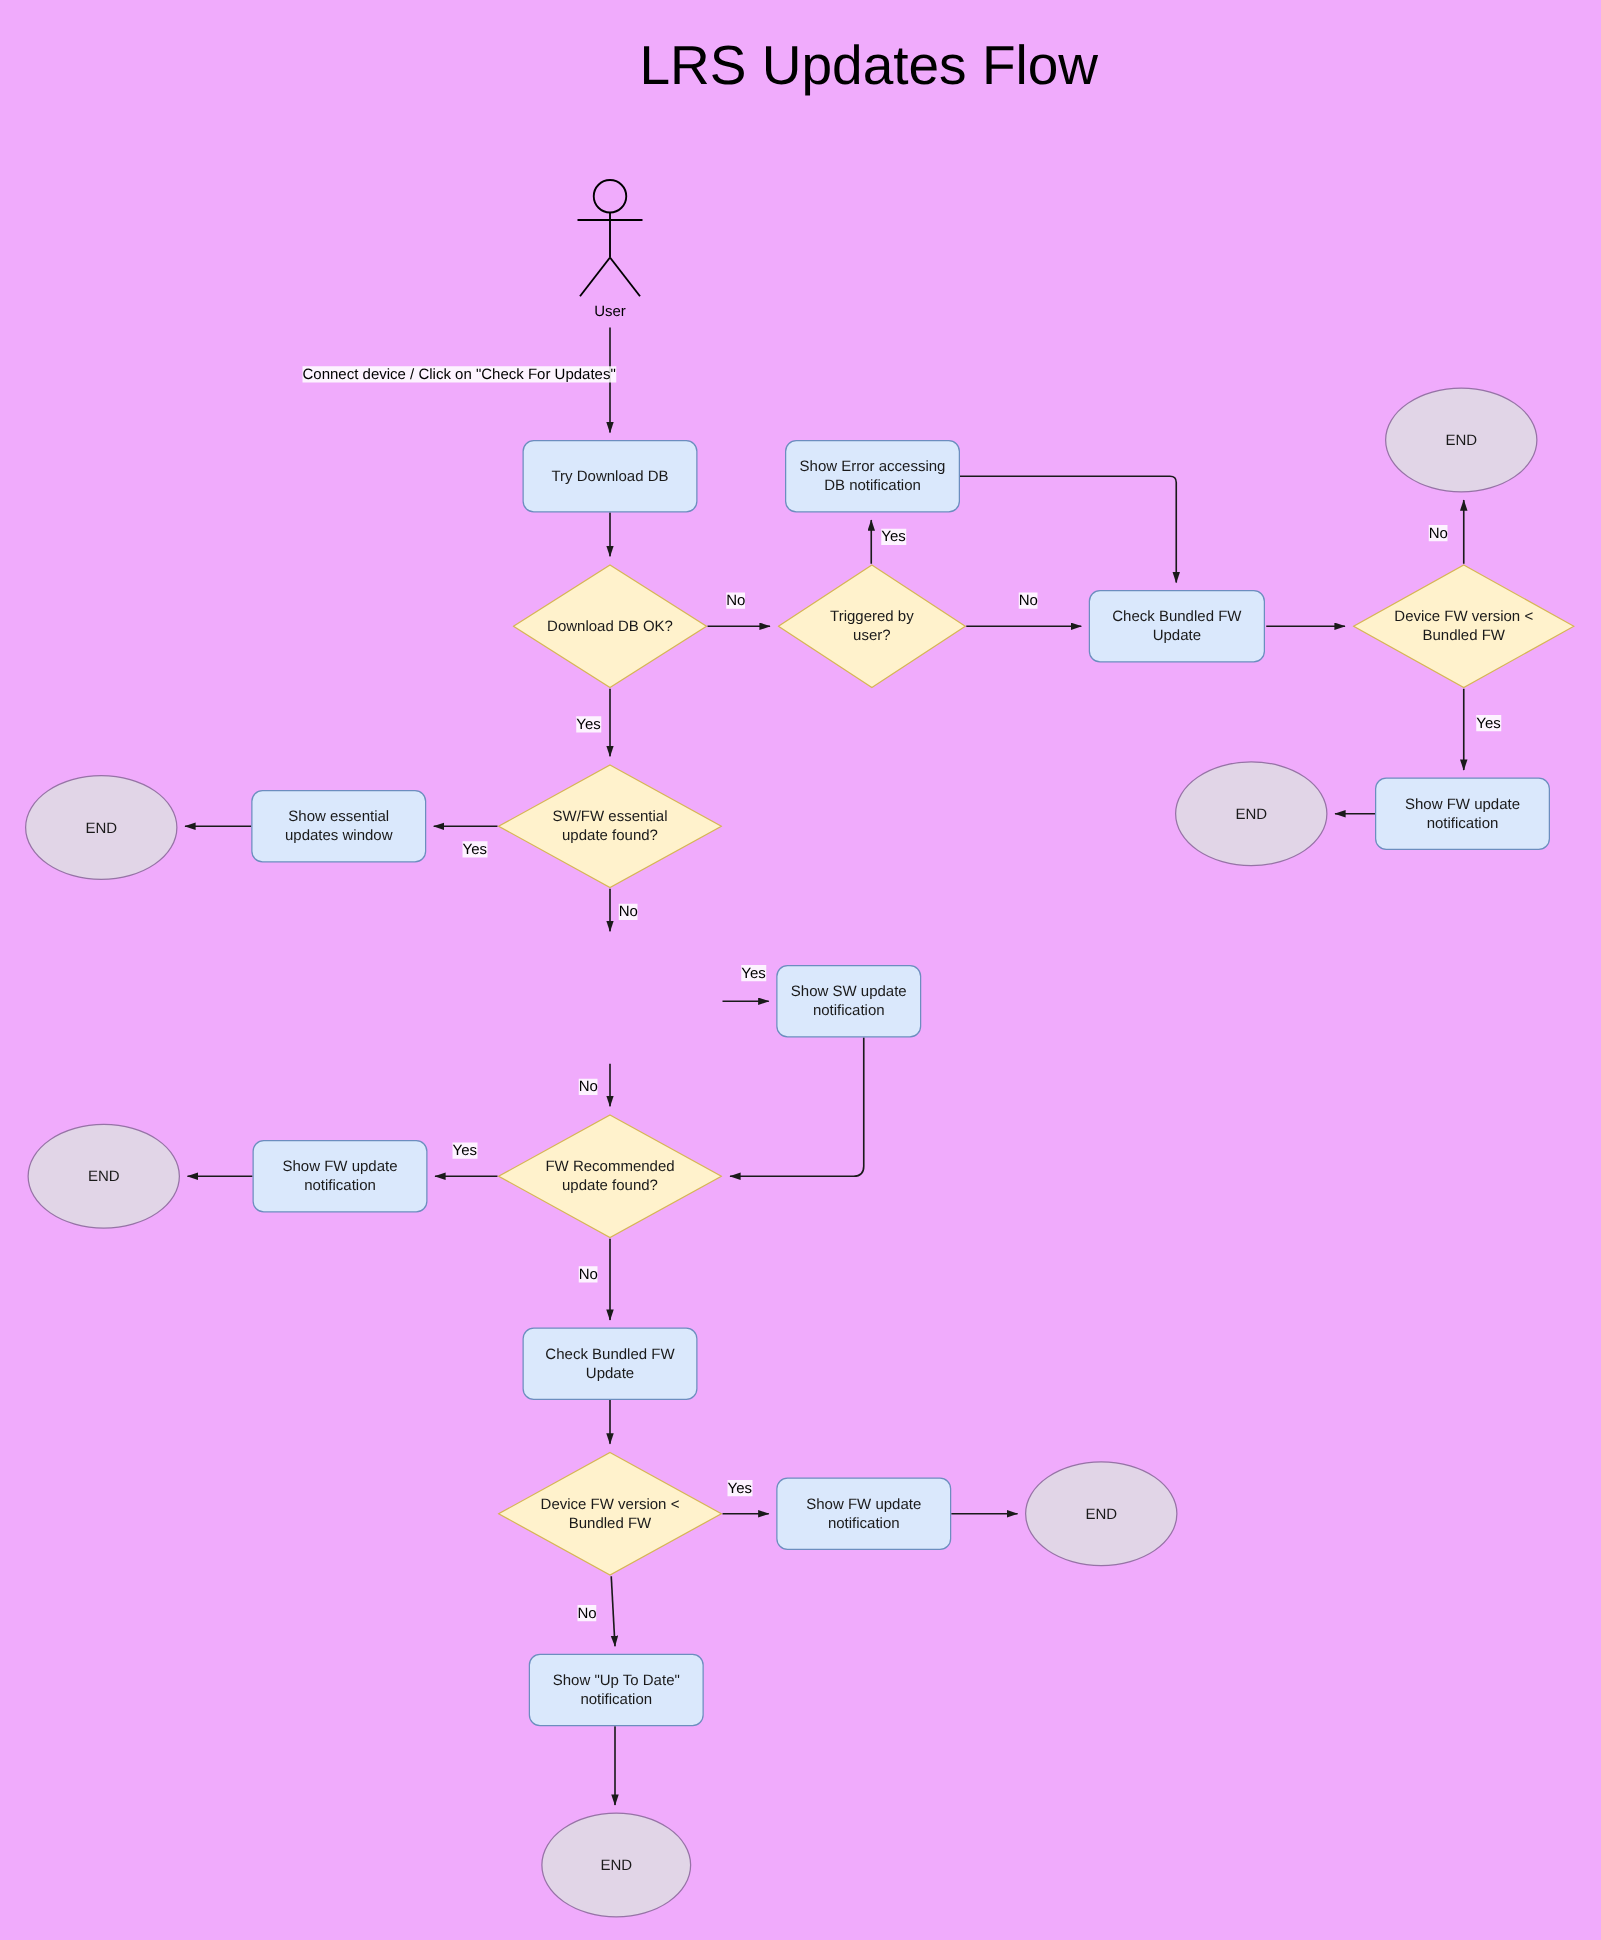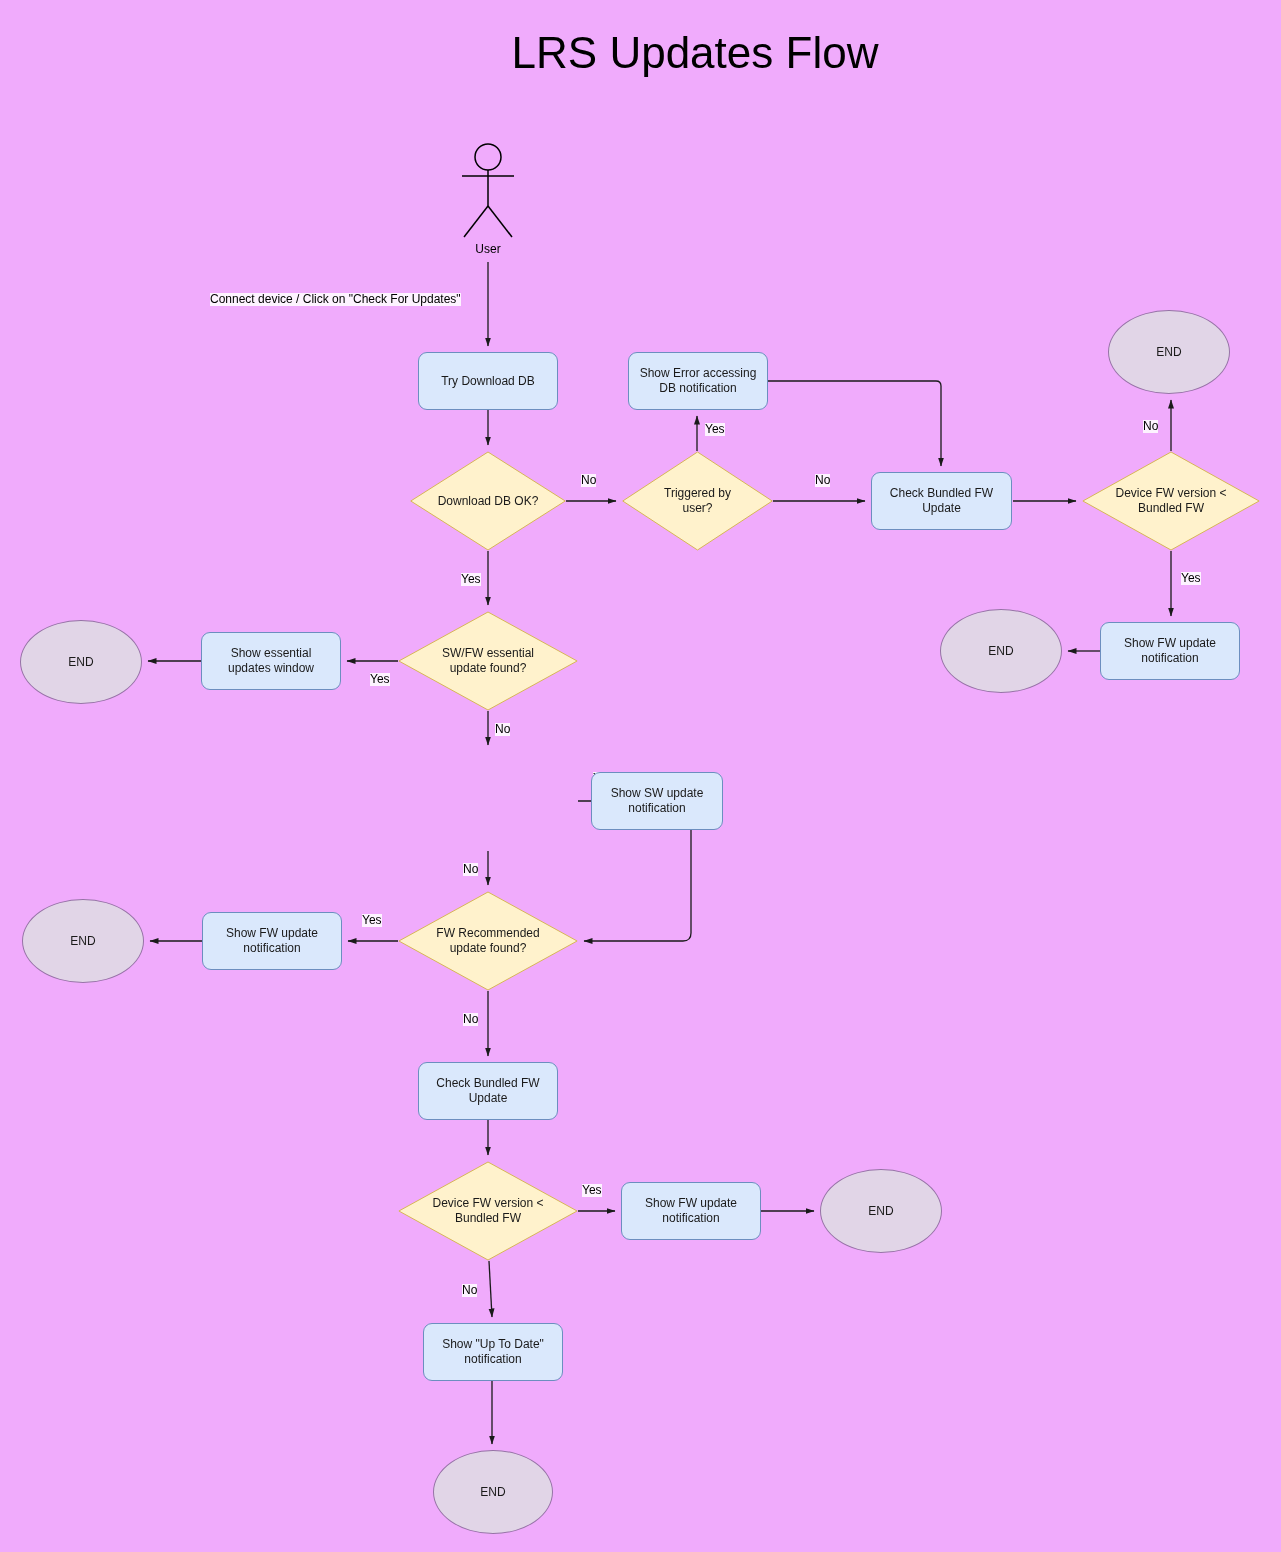--- a/index.html
+++ b/index.html
@@ -116,21 +116,21 @@
     <path class="edge" d="M488,991 L488,1056" marker-end="url(#arrow)"></path>
     <path class="edge" d="M488,1120 L488,1155" marker-end="url(#arrow)"></path>
     <path class="edge" d="M578,1211 L615,1211" marker-end="url(#arrow)"></path>
     <path class="edge" d="M761,1211 L814,1211" marker-end="url(#arrow)"></path>
     <path class="edge" d="M489,1261 L492,1317" marker-end="url(#arrow)"></path>
     <path class="edge" d="M492,1381 L492,1444" marker-end="url(#arrow)"></path>
   </svg>
 
   <span class="actor-label">User</span>
 
-  <span class="edge-label" style="left:210px;top:293px;">Connect device / Click on "Check For Updates"</span>
+  <span class="edge-label" style="left:242px;top:293px;">Connect device / Click on "Check For Updates"</span>
   <span class="edge-label" style="left:581px;top:474px;">No</span>
   <span class="edge-label" style="left:705px;top:423px;">Yes</span>
   <span class="edge-label" style="left:815px;top:474px;">No</span>
   <span class="edge-label" style="left:1143px;top:420px;">No</span>
   <span class="edge-label" style="left:1181px;top:572px;">Yes</span>
   <span class="edge-label" style="left:461px;top:573px;">Yes</span>
   <span class="edge-label" style="left:370px;top:673px;">Yes</span>
   <span class="edge-label" style="left:495px;top:723px;">No</span>
   <span class="edge-label" style="left:593px;top:772px;">Yes</span>
   <span class="edge-label" style="left:463px;top:863px;">No</span>
@@ -147,21 +147,21 @@
   </div>
   <div class="node process" style="left:871px;top:472px;width:141px;height:58px;">
     <span>Check Bundled FW Update</span>
   </div>
   <div class="node process" style="left:1100px;top:622px;width:140px;height:58px;">
     <span>Show FW update notification</span>
   </div>
   <div class="node process" style="left:201px;top:632px;width:140px;height:58px;">
     <span>Show essential updates window</span>
   </div>
-  <div class="node process" style="left:591px;top:772px;width:132px;height:58px;">
+  <div class="node process" style="left:621px;top:772px;width:116px;height:58px;">
     <span>Show SW update notification</span>
   </div>
   <div class="node process" style="left:202px;top:912px;width:140px;height:58px;">
     <span>Show FW update notification</span>
   </div>
   <div class="node process" style="left:418px;top:1062px;width:140px;height:58px;">
     <span>Check Bundled FW Update</span>
   </div>
   <div class="node process" style="left:621px;top:1182px;width:140px;height:58px;">
     <span>Show FW update notification</span>

